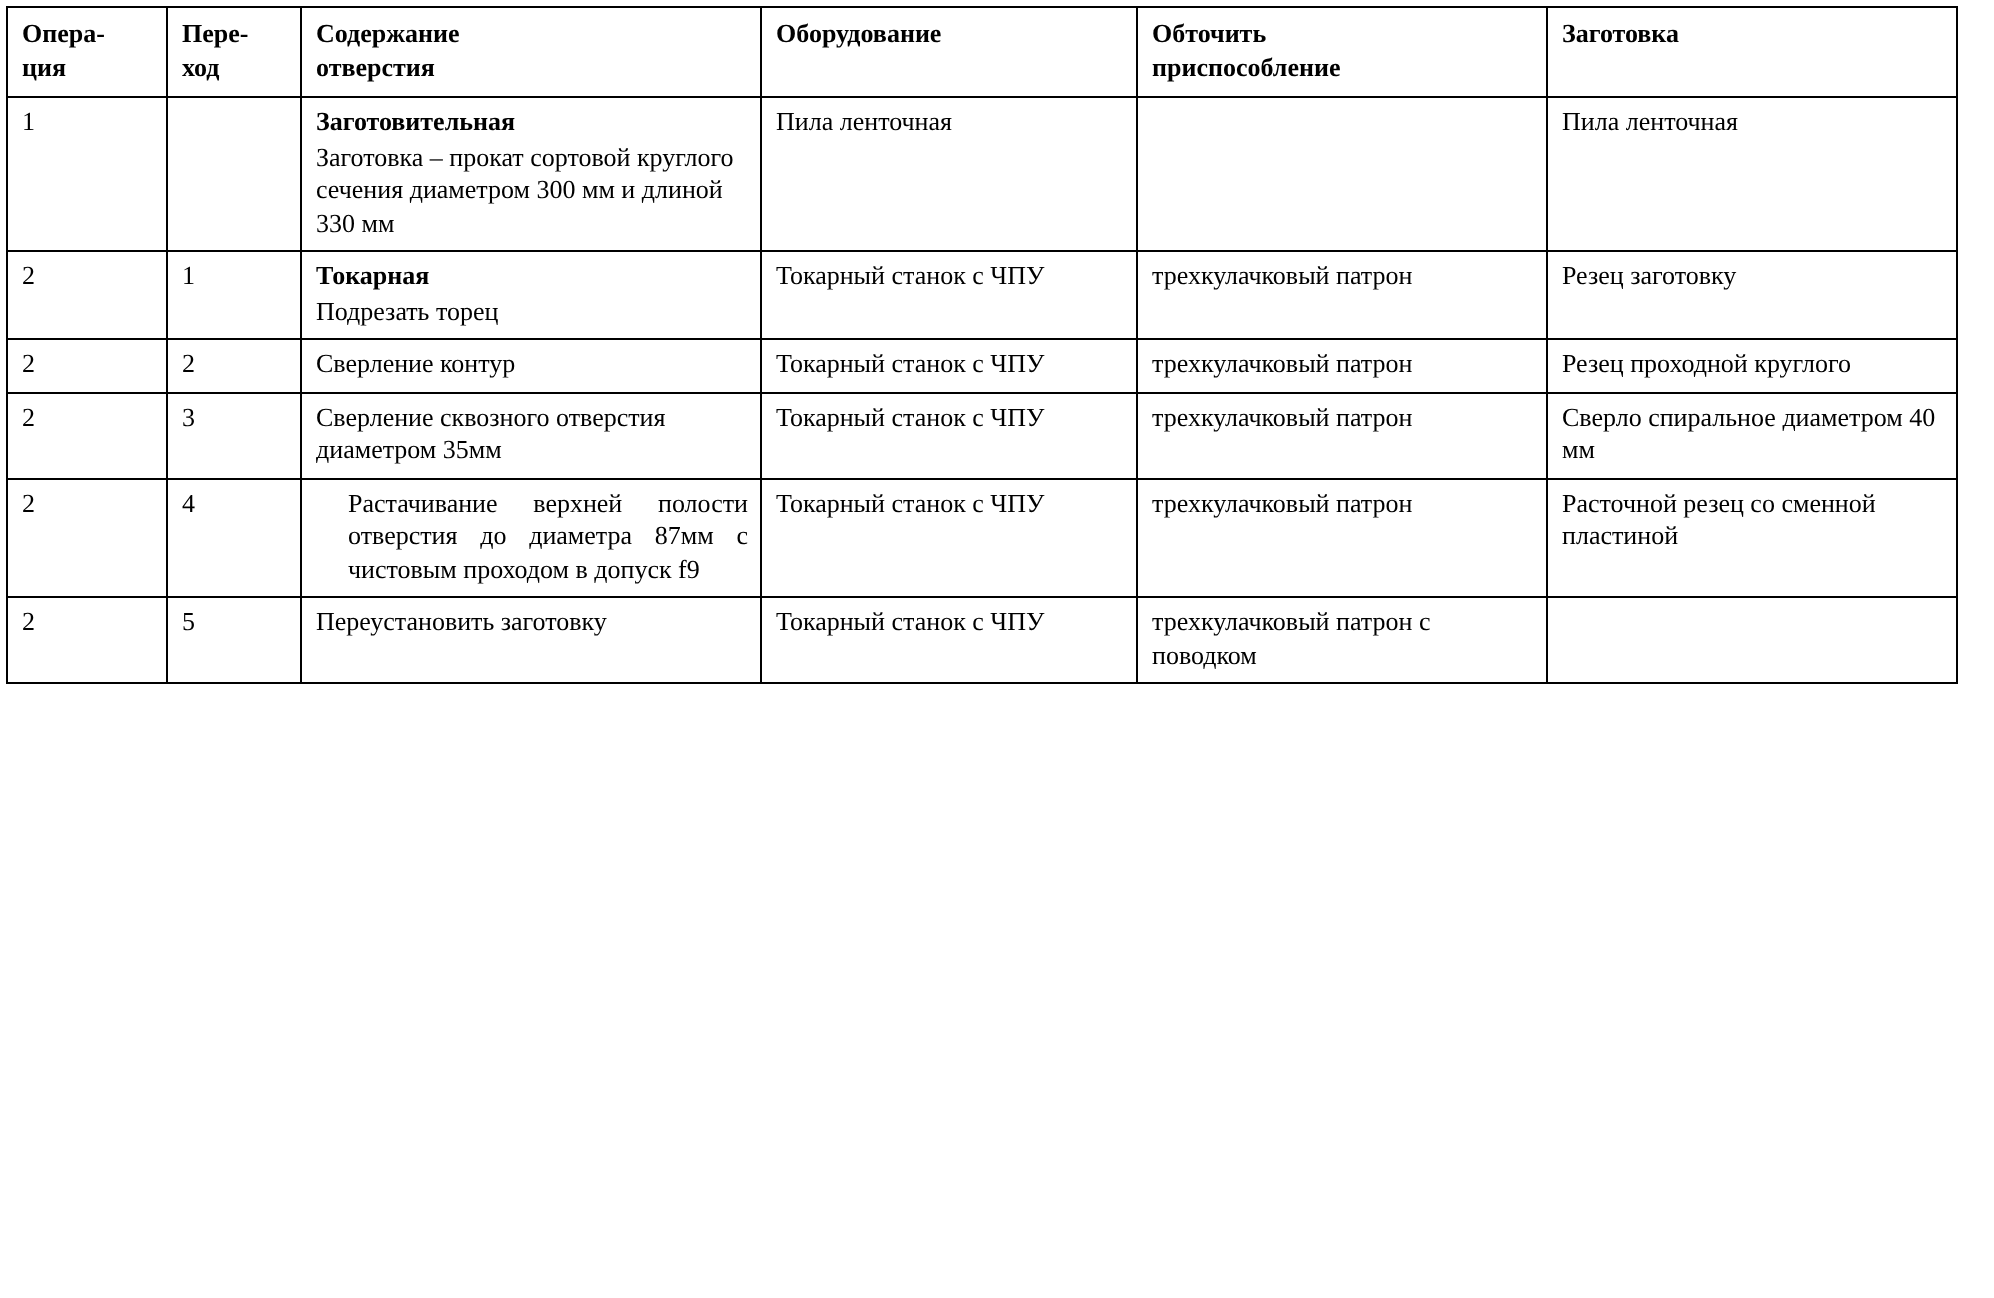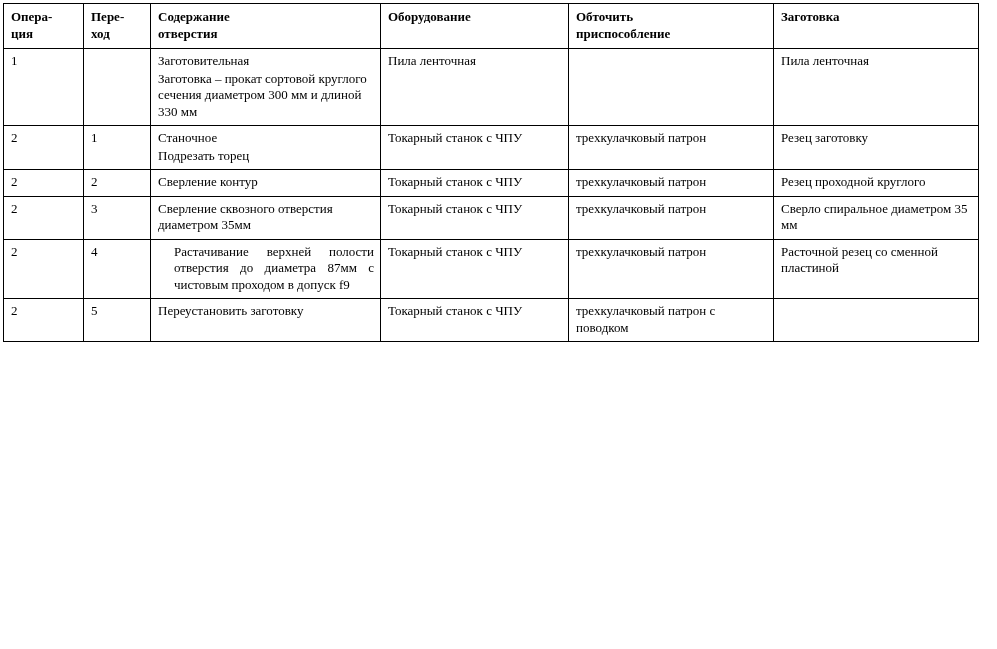--- a/index.html
+++ b/index.html
@@ -42,21 +42,21 @@
     padding-bottom: 6px;
   }
   col.c-op      { width: 80px; }
   col.c-trans   { width: 67px; }
   col.c-content { width: 230px; }
   col.c-equip   { width: 188px; }
   col.c-fixture { width: 205px; }
   col.c-tool    { width: 205px; }
 
   .cell-title {
-    font-weight: normal;
+    font-weight: bold;
     display: block;
     margin-bottom: 1px;
   }
   .cell-text {
     display: block;
   }
   .justify .cell-text {
     text-align: justify;
     text-align-last: left;
     margin-left: 16px;
@@ -109,21 +109,21 @@
           <span class="cell-text">Заготовка – прокат сортовой круглого сечения диаметром 300 мм и длиной 330 мм</span>
         </td>
         <td>Пила ленточная</td>
         <td></td>
         <td>Пила ленточная</td>
       </tr>
       <tr>
         <td>2</td>
         <td>1</td>
         <td>
-          <span class="cell-title">Станочное</span>
+          <span class="cell-title">Токарная</span>
           <span class="cell-text">Подрезать торец</span>
         </td>
         <td>Токарный станок с ЧПУ</td>
         <td>трехкулачковый патрон</td>
         <td>Резец заготовку</td>
       </tr>
       <tr>
         <td>2</td>
         <td>2</td>
         <td>
@@ -134,21 +134,21 @@
         <td>Резец проходной круглого</td>
       </tr>
       <tr>
         <td>2</td>
         <td>3</td>
         <td>
           <span class="cell-text">Сверление сквозного отверстия диаметром 35мм</span>
         </td>
         <td>Токарный станок с ЧПУ</td>
         <td>трехкулачковый патрон</td>
-        <td>Сверло спиральное диаметром 35 мм</td>
+        <td>Сверло спиральное диаметром 40 мм</td>
       </tr>
       <tr>
         <td>2</td>
         <td>4</td>
         <td class="justify">
           <span class="cell-text">Растачивание верхней полости отверстия до диаметра 87мм с чистовым проходом в допуск f9</span>
         </td>
         <td>Токарный станок с ЧПУ</td>
         <td>трехкулачковый патрон</td>
         <td>Расточной резец со сменной пластиной</td>

